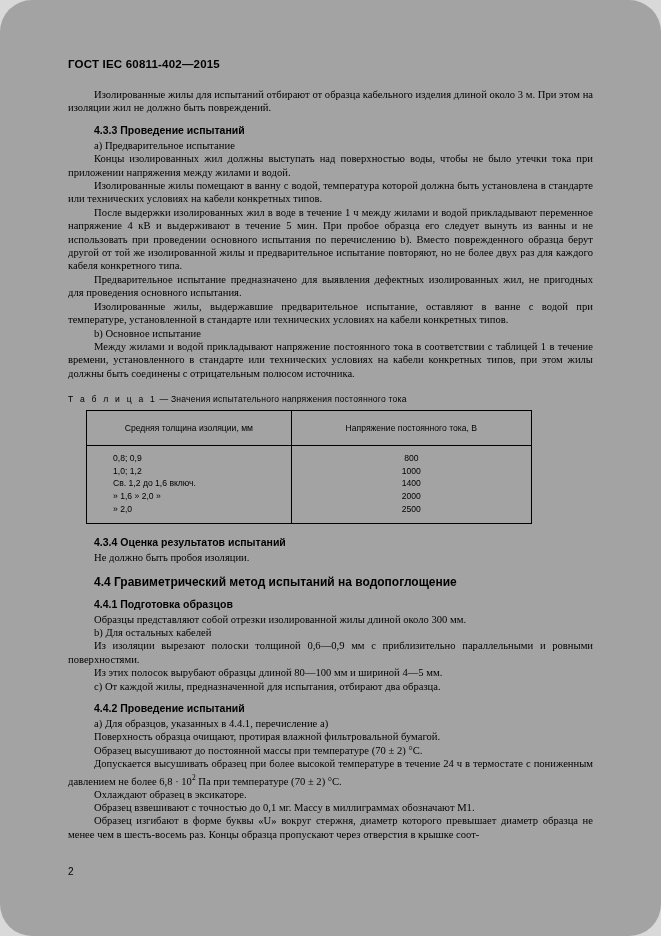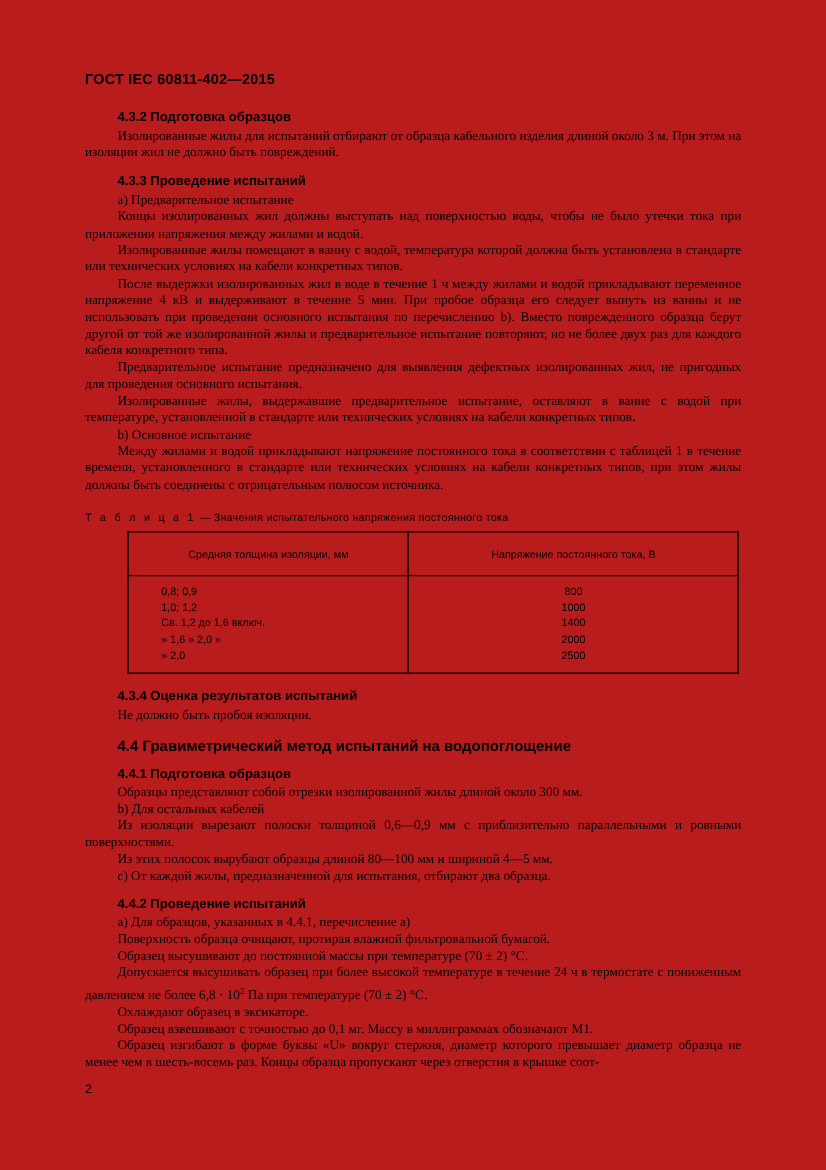--- a/index.html
+++ b/index.html
@@ -7,24 +7,25 @@
     padding: 0;
     background: #d9d9d9;
   }
   body {
     font-family: "Liberation Serif", serif;
   }
   .page {
     position: relative;
     width: 661px;
     height: 936px;
-    background: #b91c1c;
+    background: #a3a3a3;
     margin: 0 auto;
     overflow: hidden;
     box-sizing: border-box;
+    border-radius: 32px;
   }
   .content {
     position: absolute;
     left: 68px;
     top: 58px;
     width: 525px;
   }
   .doc-header {
     font-family: "Liberation Sans", sans-serif;
     font-weight: bold;
@@ -56,22 +57,22 @@
   }
   .tbl-caption {
     font-family: "Liberation Sans", sans-serif;
     font-size: 8.6px;
     letter-spacing: 0.2px;
     margin: 14px 0 6px 0;
   }
   .tbl-caption .sp { letter-spacing: 2.2px; }
   table.t1 {
     border-collapse: collapse;
-    width: 489px;
-    margin-left: 34px;
+    width: 446px;
+    margin-left: 18px;
     margin-bottom: 12px;
   }
   table.t1 td, table.t1 th {
     border: 1px solid #000;
     font-family: "Liberation Sans", sans-serif;
     font-weight: normal;
     font-size: 8.6px;
     padding: 4px 6px;
   }
   table.t1 th {
@@ -107,21 +108,20 @@
 </style>
 </head>
 <body>
 
 <div class="page">
 
   <div class="content">
 
     <div class="doc-header">ГОСТ IEC 60811-402—2015</div>
 
-    <div class="h3 first">4.3.2  Подготовка образцов</div>
     <p>Изолированные жилы для испытаний отбирают от образца кабельного изделия длиной около 3 м. При этом на изоляции жил не должно быть повреждений.</p>
 
     <div class="h3">4.3.3  Проведение испытаний</div>
     <p>a)  Предварительное испытание</p>
     <p>Концы изолированных жил должны выступать над поверхностью воды, чтобы не было утечки тока при приложении напряжения между жилами и водой.</p>
     <p>Изолированные жилы помещают в ванну с водой, температура которой должна быть установлена в стандарте или технических условиях на кабели конкретных типов.</p>
     <p>После выдержки изолированных жил в воде в течение 1 ч между жилами и водой прикладывают переменное напряжение 4 кВ и выдерживают в течение 5 мин. При пробое образца его следует вынуть из ванны и не использовать при проведении основного испытания по перечислению b). Вместо поврежденного образца берут другой от той же изолированной жилы и предварительное испытание повторяют, но не более двух раз для каждого кабеля конкретного типа.</p>
     <p>Предварительное испытание предназначено для выявления дефектных изолированных жил, не пригодных для проведения основного испытания.</p>
     <p>Изолированные жилы, выдержавшие предварительное испытание, оставляют в ванне с водой при температуре, установленной в стандарте или технических условиях на кабели конкретных типов.</p>
     <p>b)  Основное испытание</p>

